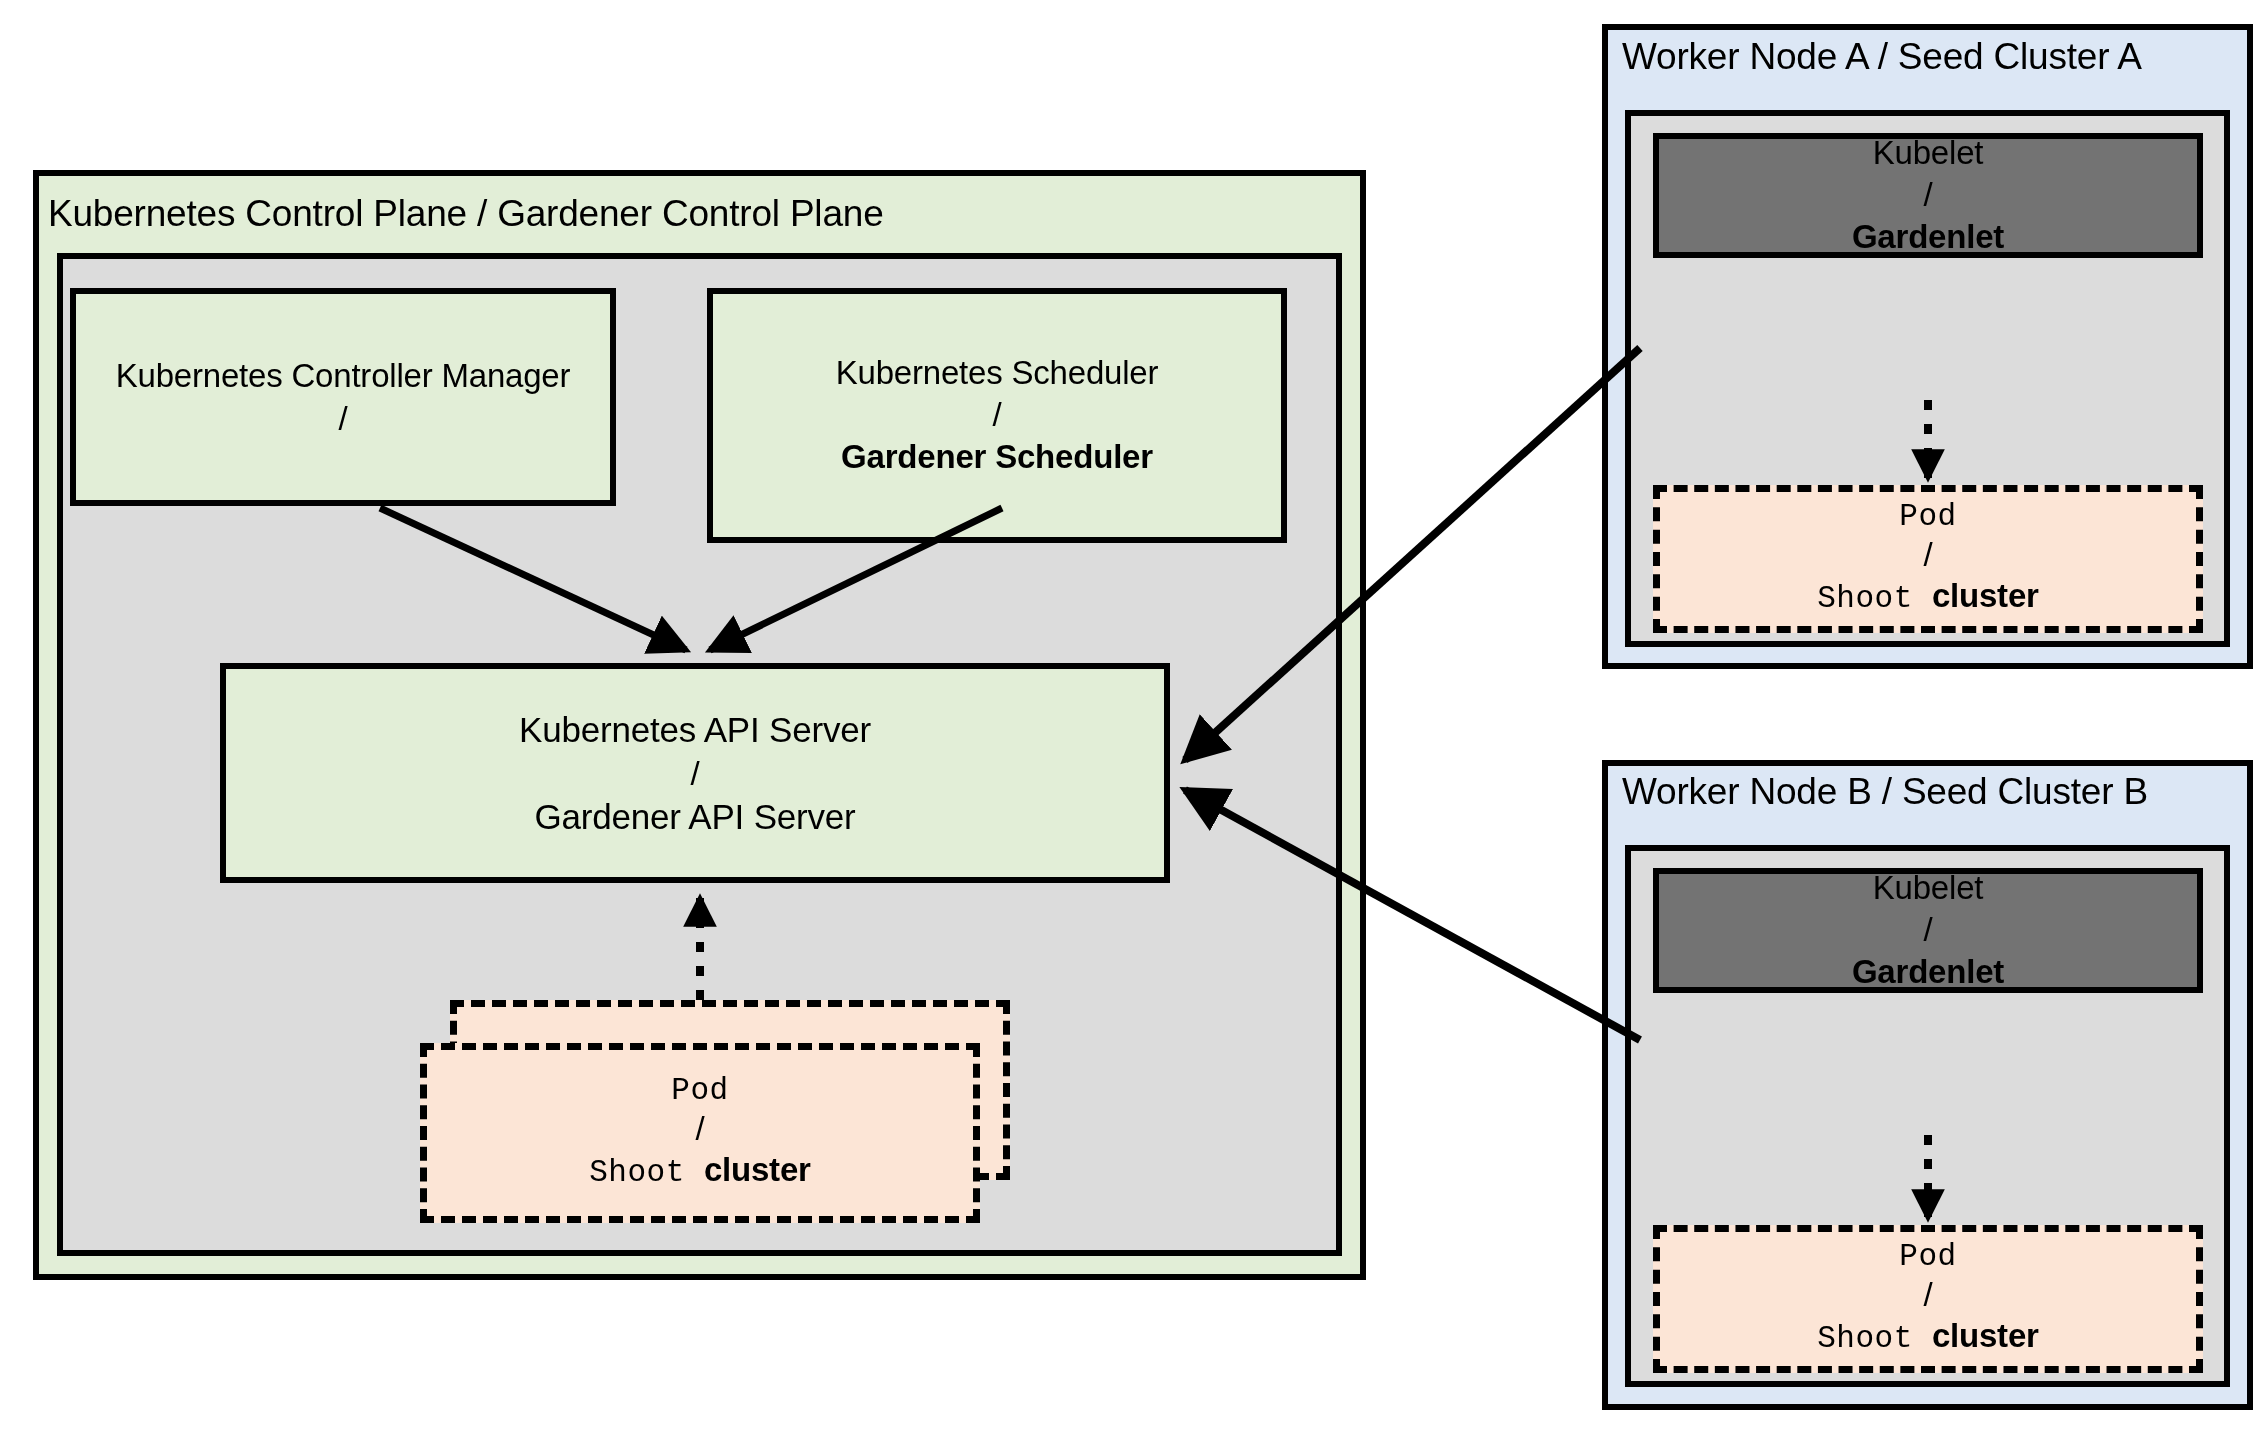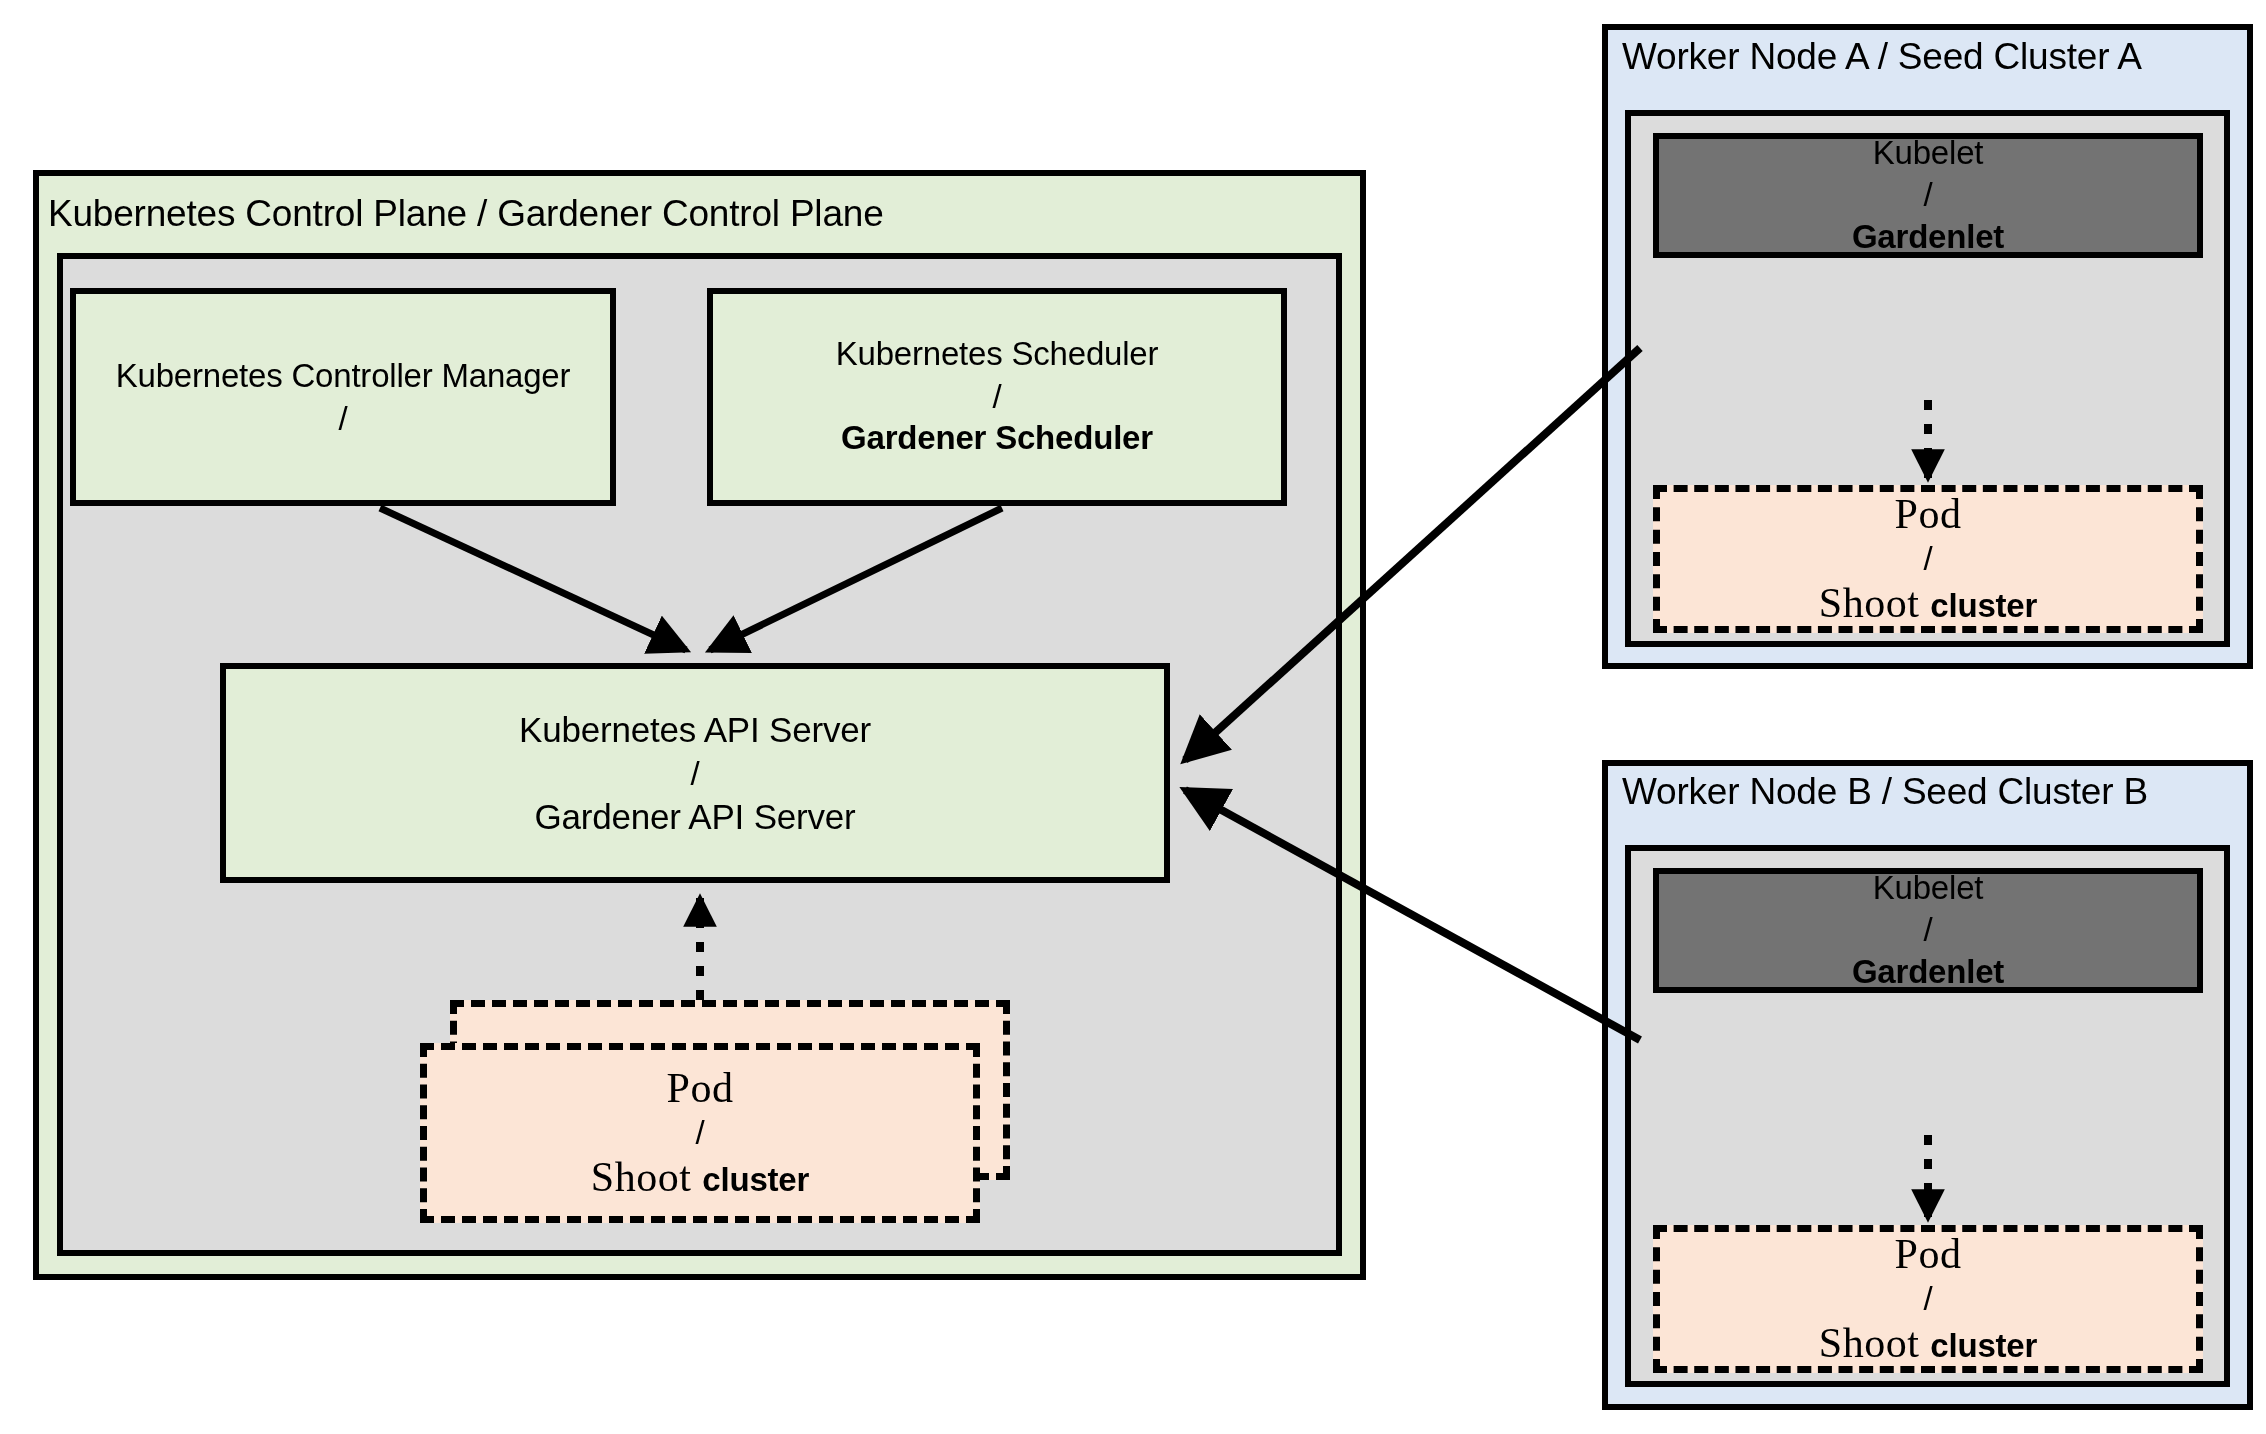--- a/index.html
+++ b/index.html
@@ -18,22 +18,22 @@
   .fill-blue  {background:#dce7f5;}
   .fill-orange{background:#737373;}
   .fill-peach {background:#fce5d6;}
 
   
   .grp-title{position:absolute;font-size:37px;line-height:1.05;
              letter-spacing:-.2px;white-space:nowrap;}
   .lbl{font-size:33px;line-height:1.30;letter-spacing:-.2px;}
   .lbl-lg{font-size:35px;line-height:1.30;letter-spacing:-.2px;}
   .bold{font-weight:bold;}
-  .mono{font-family:Liberation Serif, serif;
-        font-size:42px;letter-spacing:.5px;}
+  .mono{font-family:Liberation Mono, monospace;
+        font-size:31px;letter-spacing:.5px;}
   .slash{font-size:33px;line-height:1.25;}
 
   .boxtext{position:absolute;left:0;right:0;top:50%;
            transform:translateY(-50%);text-align:center;}
 
   svg.overlay{position:absolute;left:0;top:0;width:2266px;height:1434px;
               pointer-events:none;}
 </style>
 </head>
 <body>
@@ -48,21 +48,21 @@
   <div class="box b-solid fill-gray" style="left:57px;top:253px;width:1285px;height:1003px;">
   </div>
 
   <div class="box b-solid fill-green" style="left:70px;top:288px;width:546px;height:218px;">
     <div class="boxtext">
       <div class="lbl">Kubernetes Controller Manager</div>
       <div class="slash">/</div>
     </div>
   </div>
 
-  <div class="box b-solid fill-green" style="left:707px;top:288px;width:580px;height:218px;">
+  <div class="box b-solid fill-green" style="left:707px;top:288px;width:580px;height:255px;">
     <div class="boxtext">
       <div class="lbl">Kubernetes Scheduler</div>
       <div class="slash">/</div>
       <div class="lbl bold">Gardener Scheduler</div>
     </div>
   </div>
 
   <div class="box b-solid fill-green" style="left:220px;top:663px;width:950px;height:220px;">
     <div class="boxtext">
       <div class="lbl-lg">Kubernetes API Server</div>

